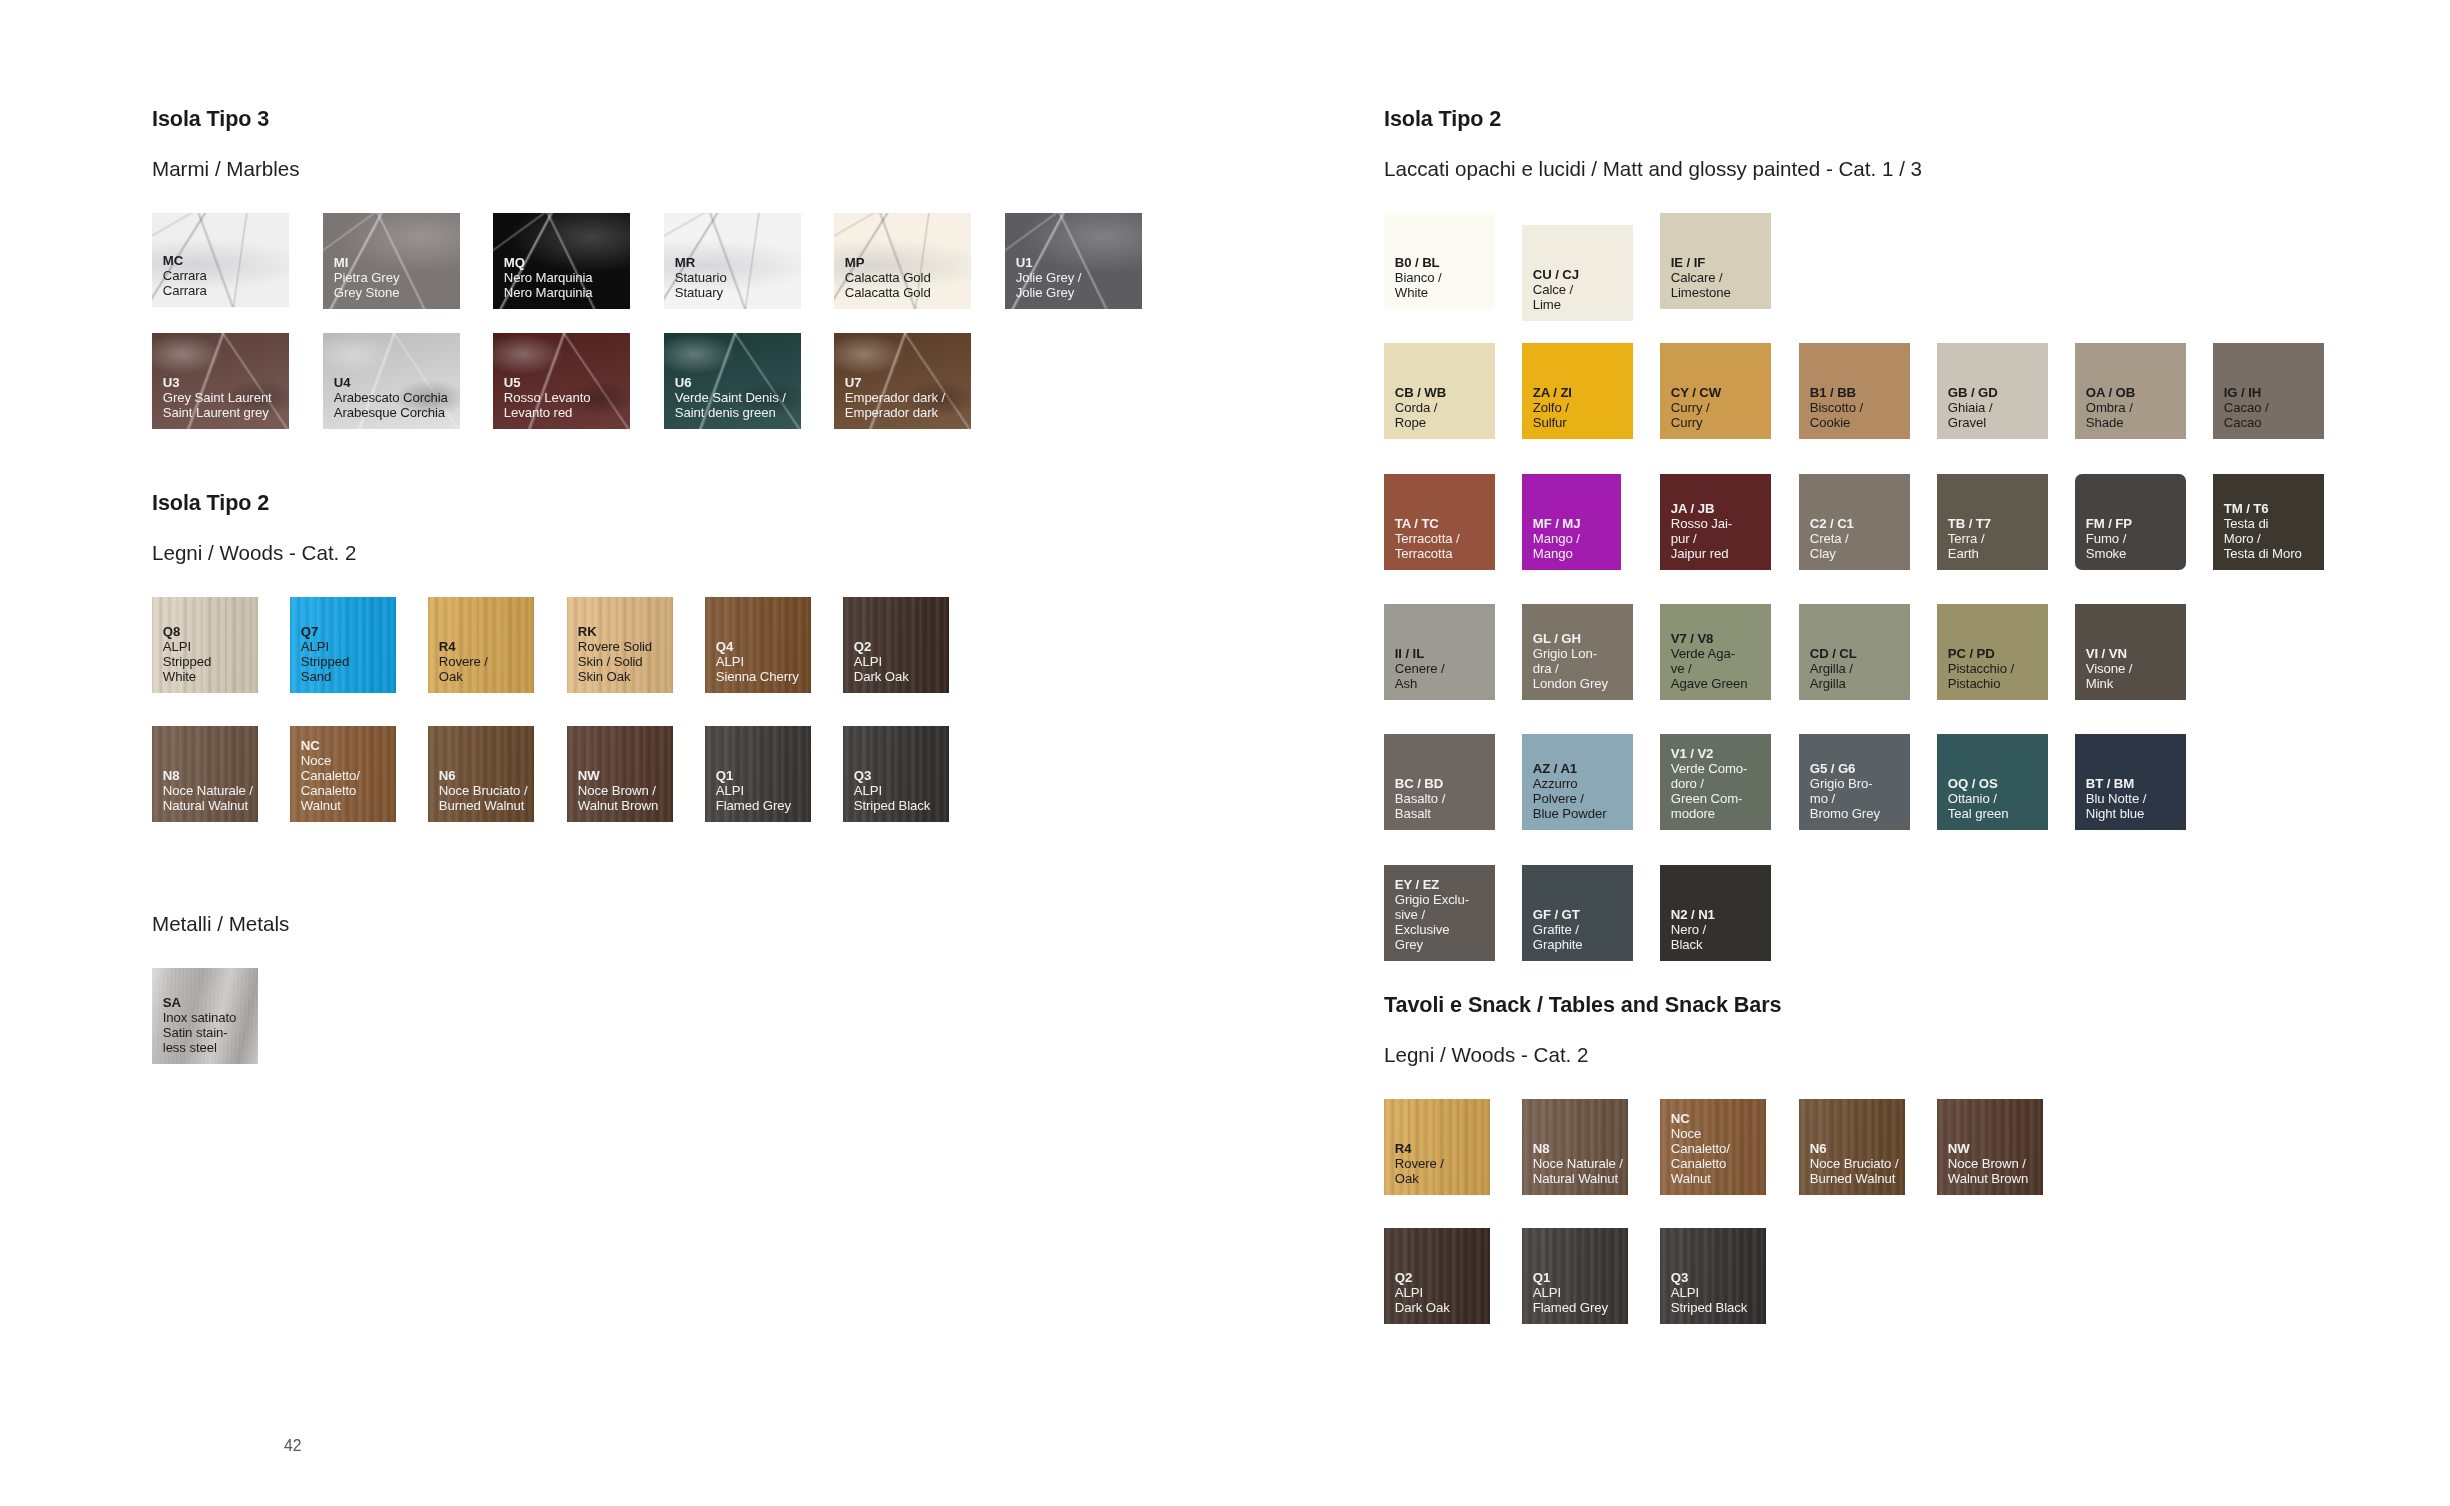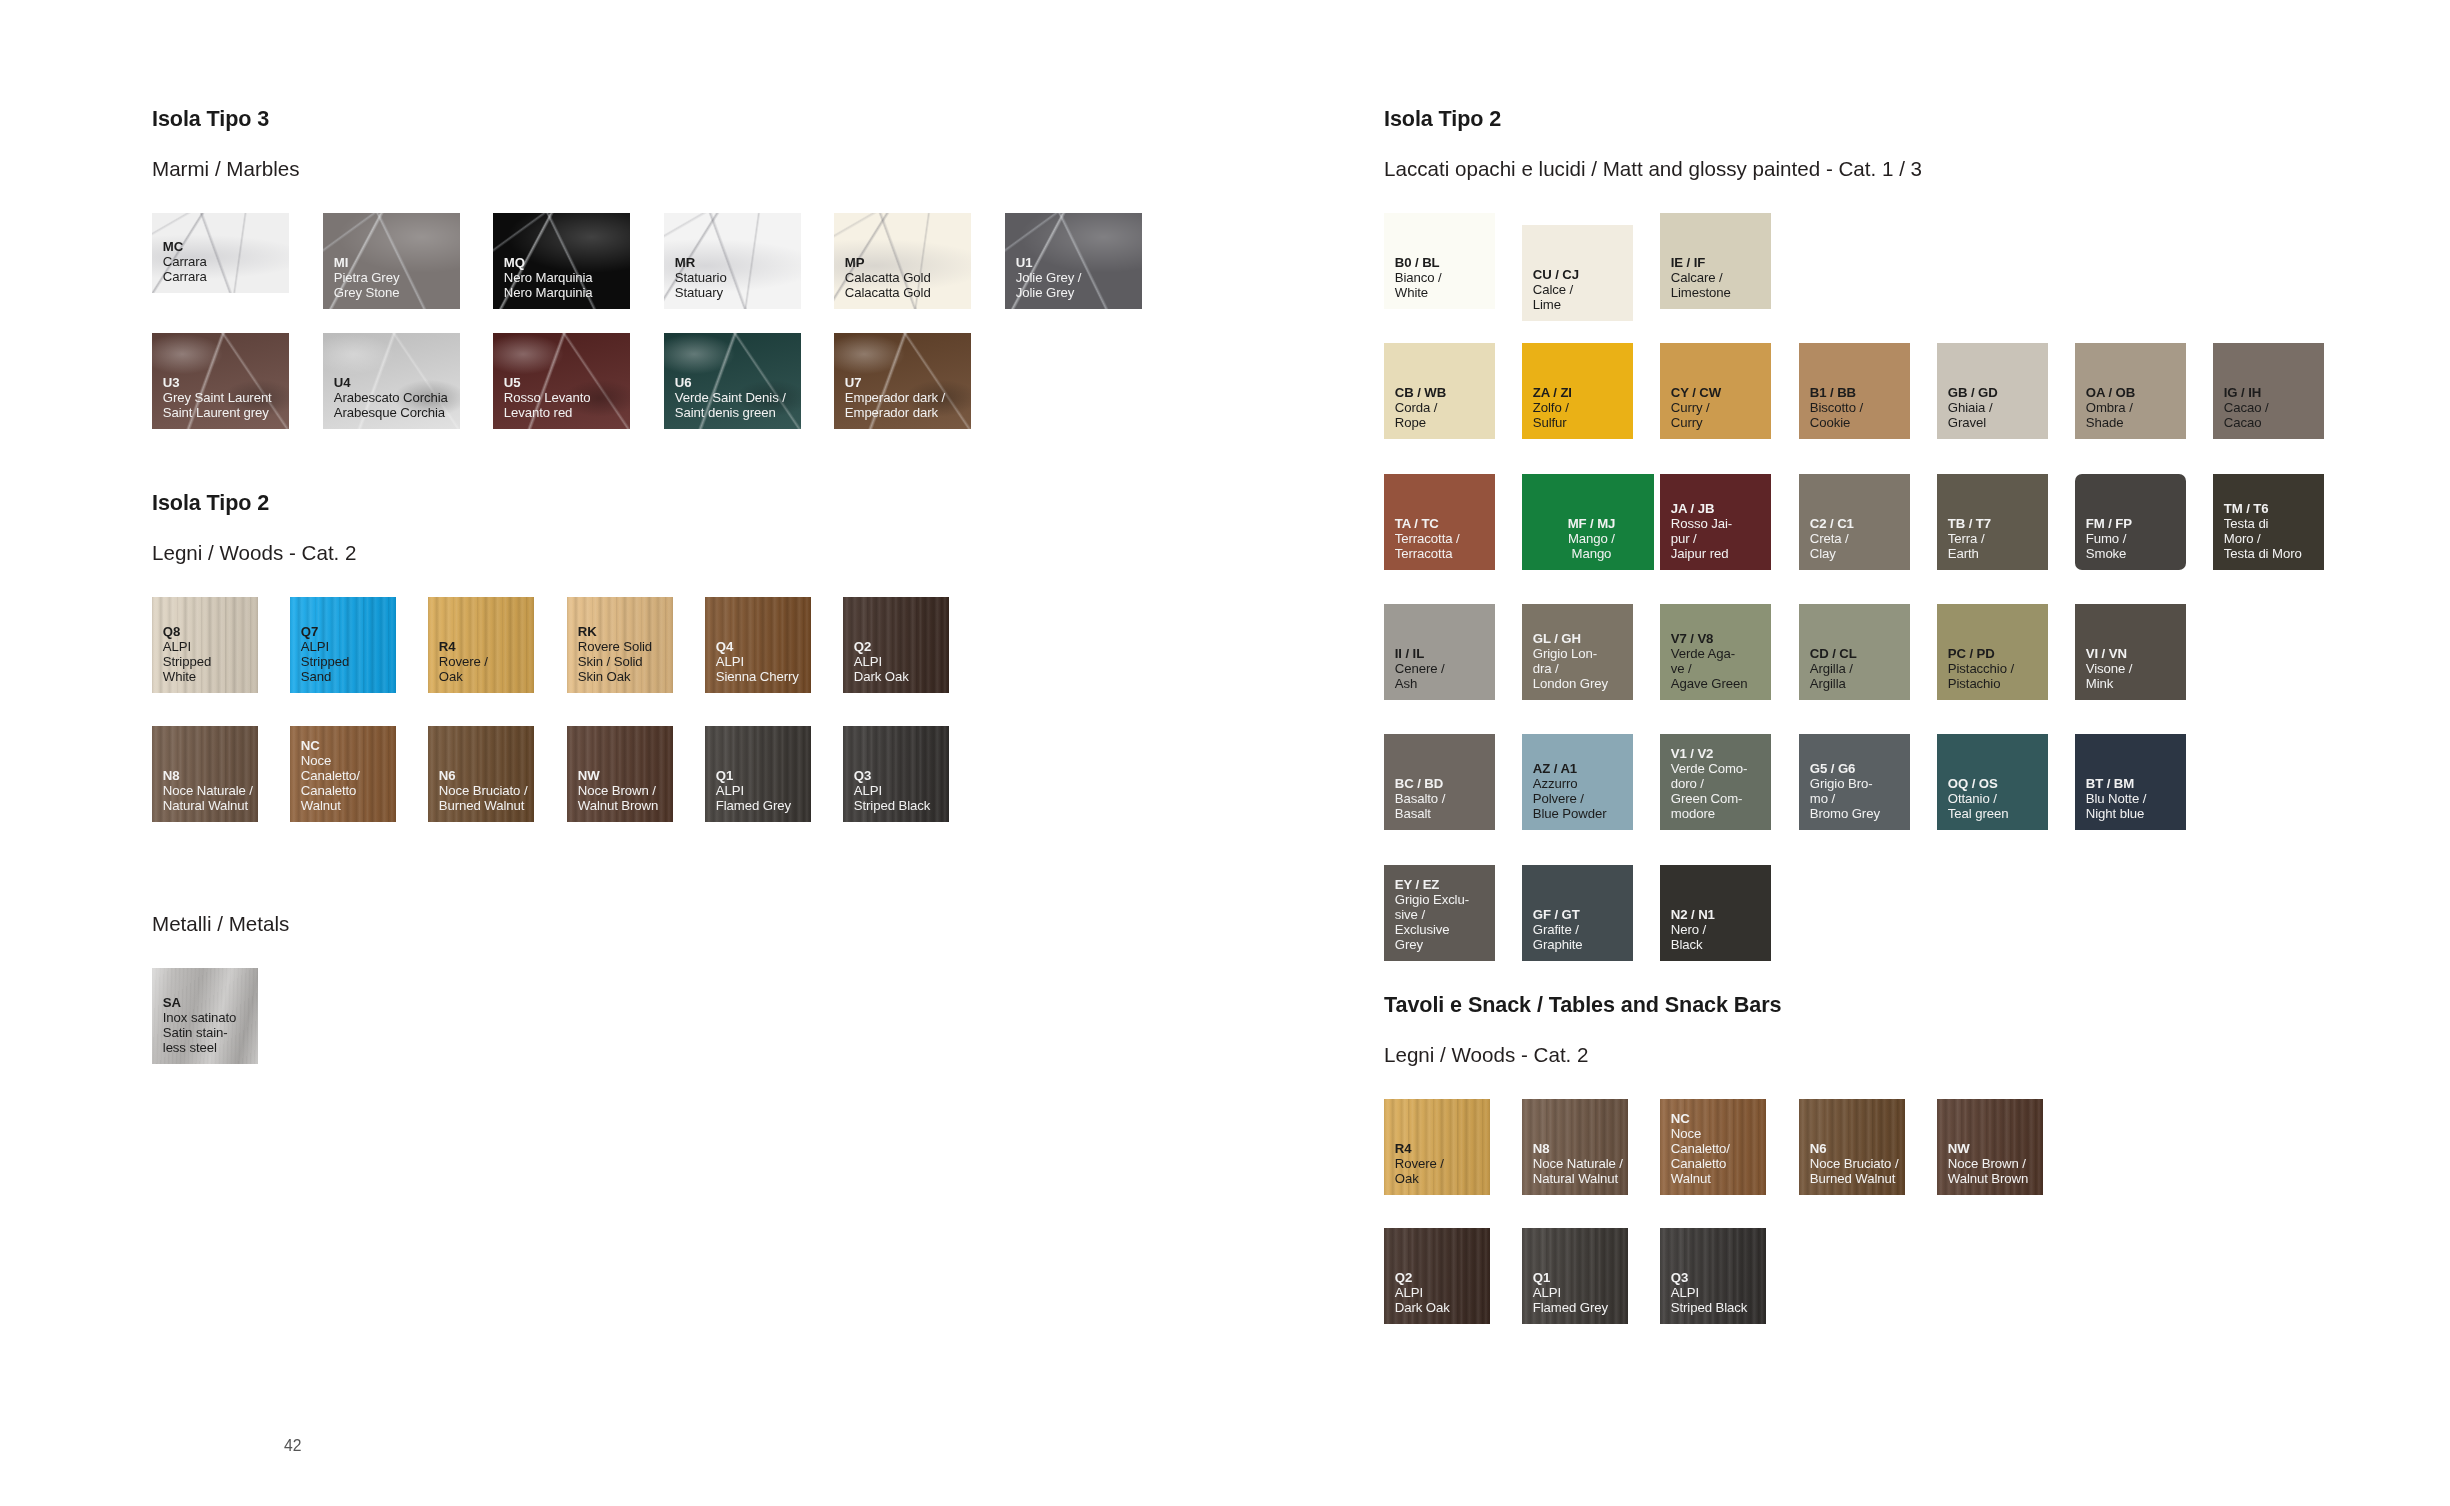--- a/index.html
+++ b/index.html
@@ -136,21 +136,21 @@
 <body>
 
 <div class="page">
 
   <div class="col col-left">
     <div id="left-groups">
         <div class="group heading-wrap" style="top: 106px;">
           <div class="block-title">Isola Tipo 3</div>
           <div class="block-sub">Marmi / Marbles</div>
           <div class="grid" style="height: 216px;">
-            <div class="swatch" style="left: 0px; background-color: rgb(239, 239, 239); width: 137px; height: 80px; top: 0px;">
+            <div class="swatch" style="left: 0px; background-color: rgb(239, 239, 239); width: 137px; height: 94px; top: 0px;">
               <div class="tex tex-marble-light"></div>
               <div class="caption dark">
                 <span class="code">MC</span>
                 <span class="name">Carrara</span>
                 <span class="name">Carrara</span>
               </div>
             </div>
             <div class="swatch" style="left: 171px; background-color: rgb(123, 117, 115); width: 137px; height: 96px; top: 0px;">
               <div class="tex tex-marble-dark"></div>
               <div class="caption light">
@@ -431,21 +431,21 @@
                 <span class="name">Cacao</span>
               </div>
             </div>
             <div class="swatch" style="left: 0px; background-color: rgb(149, 83, 61); width: 111px; height: 96px; top: 261px;">
               <div class="caption light">
                 <span class="code">TA / TC</span>
                 <span class="name">Terracotta /</span>
                 <span class="name">Terracotta</span>
               </div>
             </div>
-            <div class="swatch" style="left: 138px; background-color: #15803d; width: 132px; height: 96px; top: 261px; text-align: center;">
+            <div class="swatch" style="left: 138px; background-color: #a21caf; width: 99px; height: 96px; top: 261px;">
               <div class="caption light">
                 <span class="code">MF / MJ</span>
                 <span class="name">Mango /</span>
                 <span class="name">Mango</span>
               </div>
             </div>
             <div class="swatch" style="left: 276px; background-color: rgb(94, 37, 39); width: 111px; height: 96px; top: 261px;">
               <div class="caption light">
                 <span class="code">JA / JB</span>
                 <span class="name">Rosso Jai-</span>

